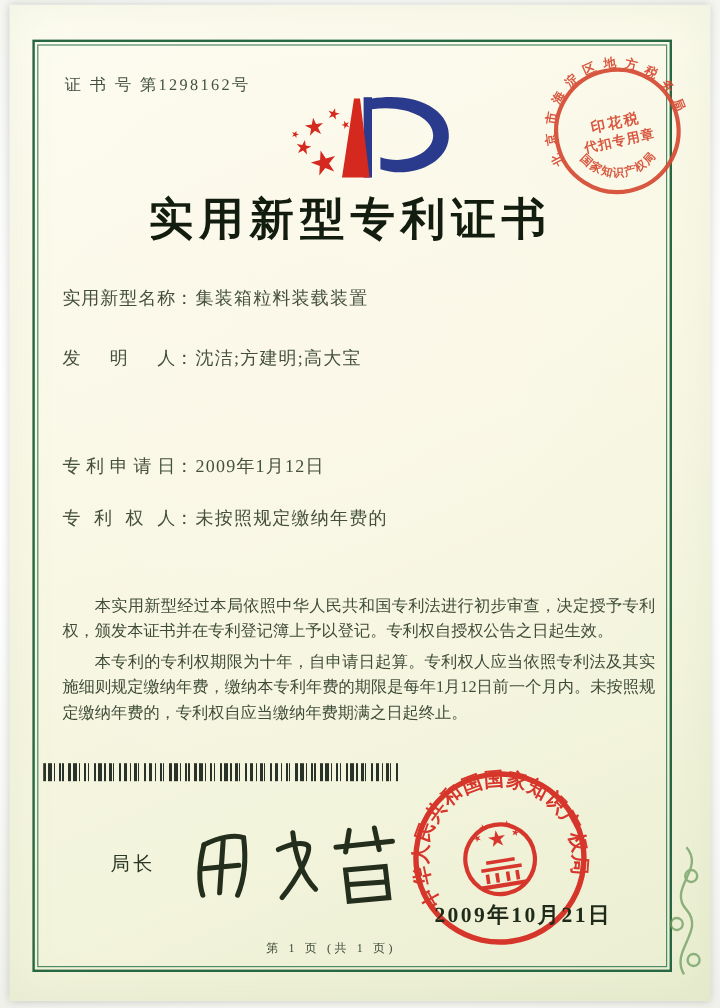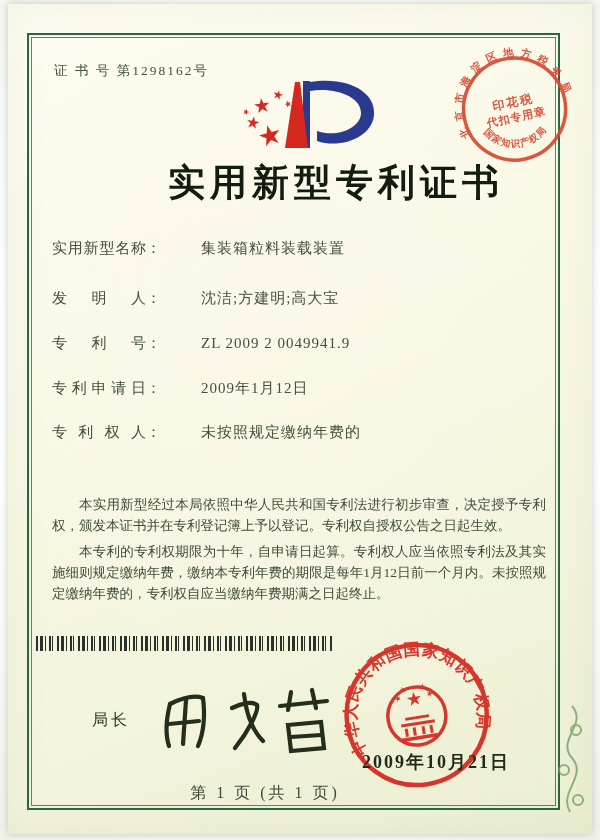--- a/index.html
+++ b/index.html
@@ -11,41 +11,41 @@
          background:
            radial-gradient(circle at 45% 35%, rgba(253,248,236,.55), rgba(253,248,236,0) 60%),
            linear-gradient(158deg,#fdfcf1 0%,#f9f8e6 38%,#f3f4dc 72%,#eaeed1 100%);
          box-shadow:0 0 7px rgba(40,60,40,.25), inset 0 0 40px rgba(150,170,120,.10);}
   .frame{position:absolute;left:27px;top:33px;width:529px;height:773px;
          border:2px solid #276742;}
   .frame::after{content:"";position:absolute;inset:2px;border:1px solid #4e8a67;}
   .txt{position:absolute;color:#3b4636;}
   .certno{left:54px;top:62px;font-size:13.5px;letter-spacing:2px;color:#42523f;text-align:right;}
   .title{left:27px;top:158px;width:530px;text-align:center;font-size:37px;font-weight:bold;
-         color:#131d0f;letter-spacing:5px;padding-left:44px;}
+         color:#131d0f;letter-spacing:5px;}
   .frow{left:52px;height:22px;font-size:15px;color:#44503c;white-space:nowrap;}
   .flabel{display:inline-block;width:94px;text-align:justify;text-align-last:justify;vertical-align:top;}
   .fsep{display:inline-block;margin-right:2px;}
-  .fvalue{letter-spacing:1px;margin-left:38px;}
+  .fvalue{letter-spacing:1px;}
   .r1{top:239px}.r2{top:289px}.r3{top:334px}.r4{top:379px}.r5{top:423px}.r6{top:465px}
   .paras{left:52px;top:494px;width:494px;font-size:13.5px;line-height:21px;color:#3f4b39;
          text-align:justify;}
   .paras p{margin:0 0 5px 0;text-indent:2em;}
   .barcode{position:absolute;left:36px;top:636px;width:296px;height:15px;opacity:.88;
     background:repeating-linear-gradient(90deg,
       #0e1810 0 2px,transparent 2px 4px,#0e1810 4px 7px,transparent 7px 9px,
       #0e1810 9px 10px,transparent 10px 13px,#0e1810 13px 15px,transparent 15px 16px,
       #0e1810 16px 17px,transparent 17px 21px);}
   .director{left:92px;top:710px;font-size:16px;letter-spacing:3px;color:#2c3826;}
   .sig{position:absolute;left:140px;top:678px;}
   .stamp{position:absolute;left:450px;top:44px;transform:rotate(-12deg);opacity:.92;}
   .seal{position:absolute;left:342px;top:640px;transform:rotate(-9deg);opacity:.93;}
   .issuedate{left:362px;top:750px;font-size:18px;font-weight:bold;color:#1f2a19;
              letter-spacing:2px;z-index:5;}
-  .footer{left:10px;top:783px;width:510px;text-align:center;font-size:16px;
+  .footer{left:21px;top:783px;width:510px;text-align:center;font-size:10px;
           letter-spacing:3px;color:#3c4a38;}
   .logo{position:absolute;left:224px;top:76px;}
   .ornament{position:absolute;left:548px;top:700px;opacity:.75;}
   .sr{position:absolute;width:1px;height:1px;overflow:hidden;clip-path:inset(50%);}
 </style>
 </head>
 <body>
 
 <div id="stage">
   <div class="sheet"></div>
@@ -88,23 +88,20 @@
     </svg>
   </div>
 
   <div class="txt title">实用新型专利证书</div>
 
   <div class="txt frow r1">
     <span class="flabel">实用新型名称</span><span class="fsep">：</span><span class="fvalue">集装箱粒料装载装置</span>
   </div>
   <div class="txt frow r2">
     <span class="flabel">发明人</span><span class="fsep">：</span><span class="fvalue">沈洁;方建明;高大宝</span>
-  </div>
-  <div class="txt frow r3">
-    <span class="flabel">专利号</span><span class="fsep">：</span><span class="fvalue">ZL 2009 2 0049941.9</span>
   </div>
   <div class="txt frow r4">
     <span class="flabel">专利申请日</span><span class="fsep">：</span><span class="fvalue">2009年1月12日</span>
   </div>
   <div class="txt frow r5">
     <span class="flabel">专利权人</span><span class="fsep">：</span><span class="fvalue">未按照规定缴纳年费的</span>
   </div>
 
   <div class="txt paras">
     <p>本实用新型经过本局依照中华人民共和国专利法进行初步审查，决定授予专利权，颁发本证书并在专利登记簿上予以登记。专利权自授权公告之日起生效。</p>

